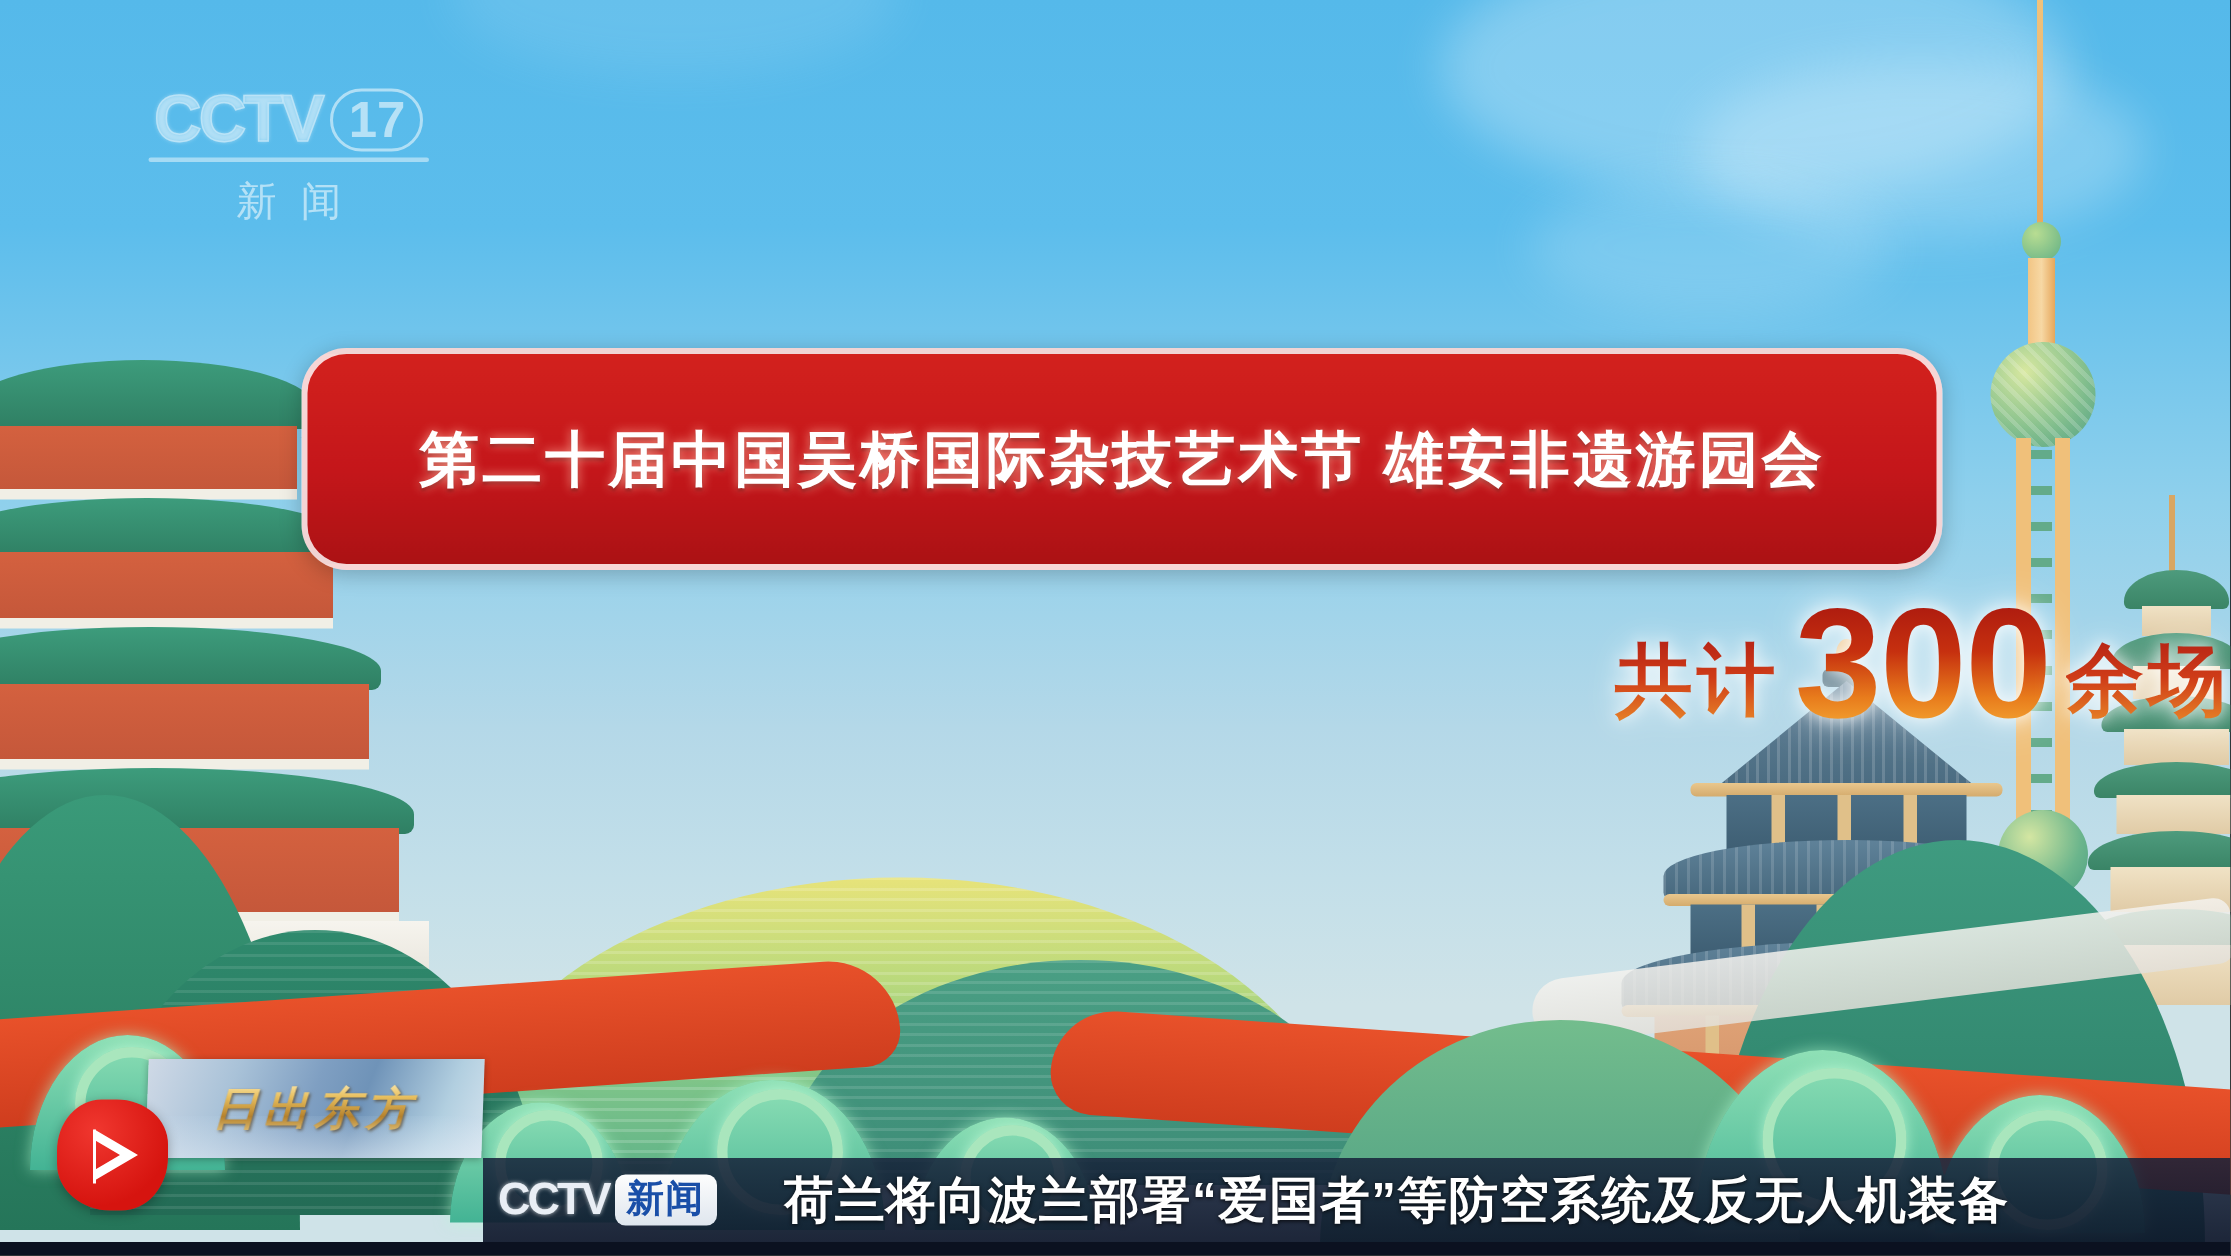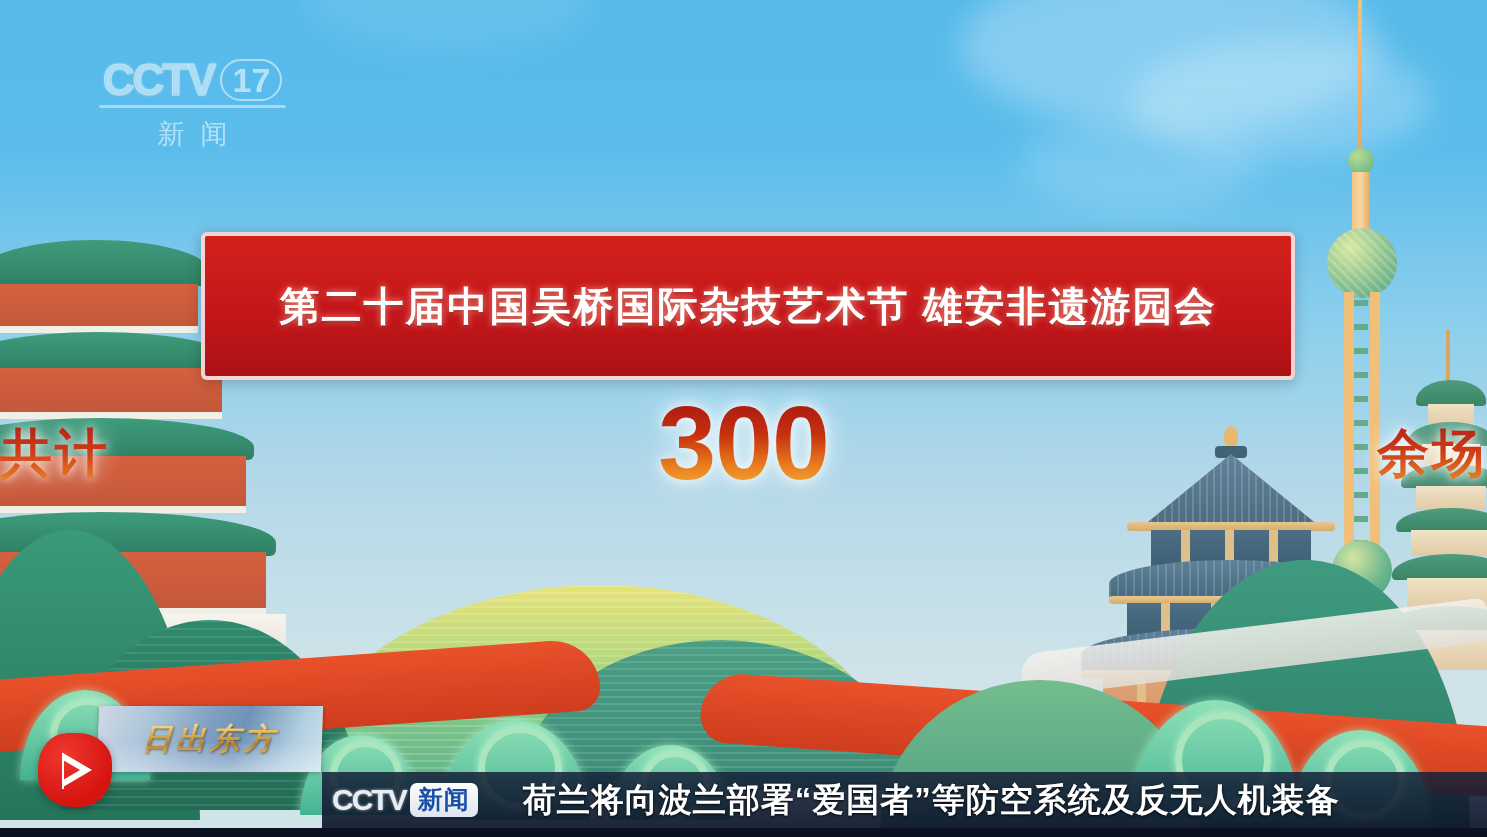--- a/index.html
+++ b/index.html
@@ -131,32 +131,32 @@
     text-shadow:
       0 0 4px #fff,0 0 8px #fff,0 0 14px #fff,
       2px 2px 0 #fff,-2px -2px 0 #fff,2px -2px 0 #fff,-2px 2px 0 #fff;
   }
 
   
   #banner{
     position:absolute;left:201px;top:232px;width:1086px;height:140px;
     background:linear-gradient(180deg,#d2211d 0%,#c4161a 55%,#ab1214 100%);
     border:4px solid rgba(255,255,255,.82);
-    border-radius:6px;
+    border-radius:30px;
     box-shadow:0 3px 14px rgba(0,0,0,.22);
     display:flex;flex-direction:column;justify-content:center;align-items:center;gap:2px;
   }
   #banner .bline{
     color:#fff;font-size:40px;font-weight:bold;letter-spacing:2px;white-space:nowrap;
     text-shadow:0 0 7px rgba(255,170,150,.85),0 2px 2px rgba(90,0,0,.5);
   }
 
   
   #stat{position:absolute;left:0;right:0;top:396px;text-align:center;
-        display:flex;justify-content:space-between;align-items:flex-end;gap:10px;}
+        display:flex;justify-content:flex-end;align-items:flex-end;gap:10px;}
   #stat .lbl{
      font-size:52px;font-weight:bold;letter-spacing:3px;
      background:linear-gradient(180deg,#b01d14 0%,#cf3c18 45%,#ef9a2c 100%);
      -webkit-background-clip:text;background-clip:text;color:transparent;
      filter:drop-shadow(0 0 5px rgba(255,255,255,.85)) drop-shadow(0 0 11px rgba(255,255,255,.6));
      padding-bottom:3px;
   }
   #stat .big{
      font-size:104px;font-weight:bold;letter-spacing:-1px;line-height:.92;
      background:linear-gradient(180deg,#a8160f 0%,#c6300f 40%,#e87c1c 72%,#f7b23a 100%);

